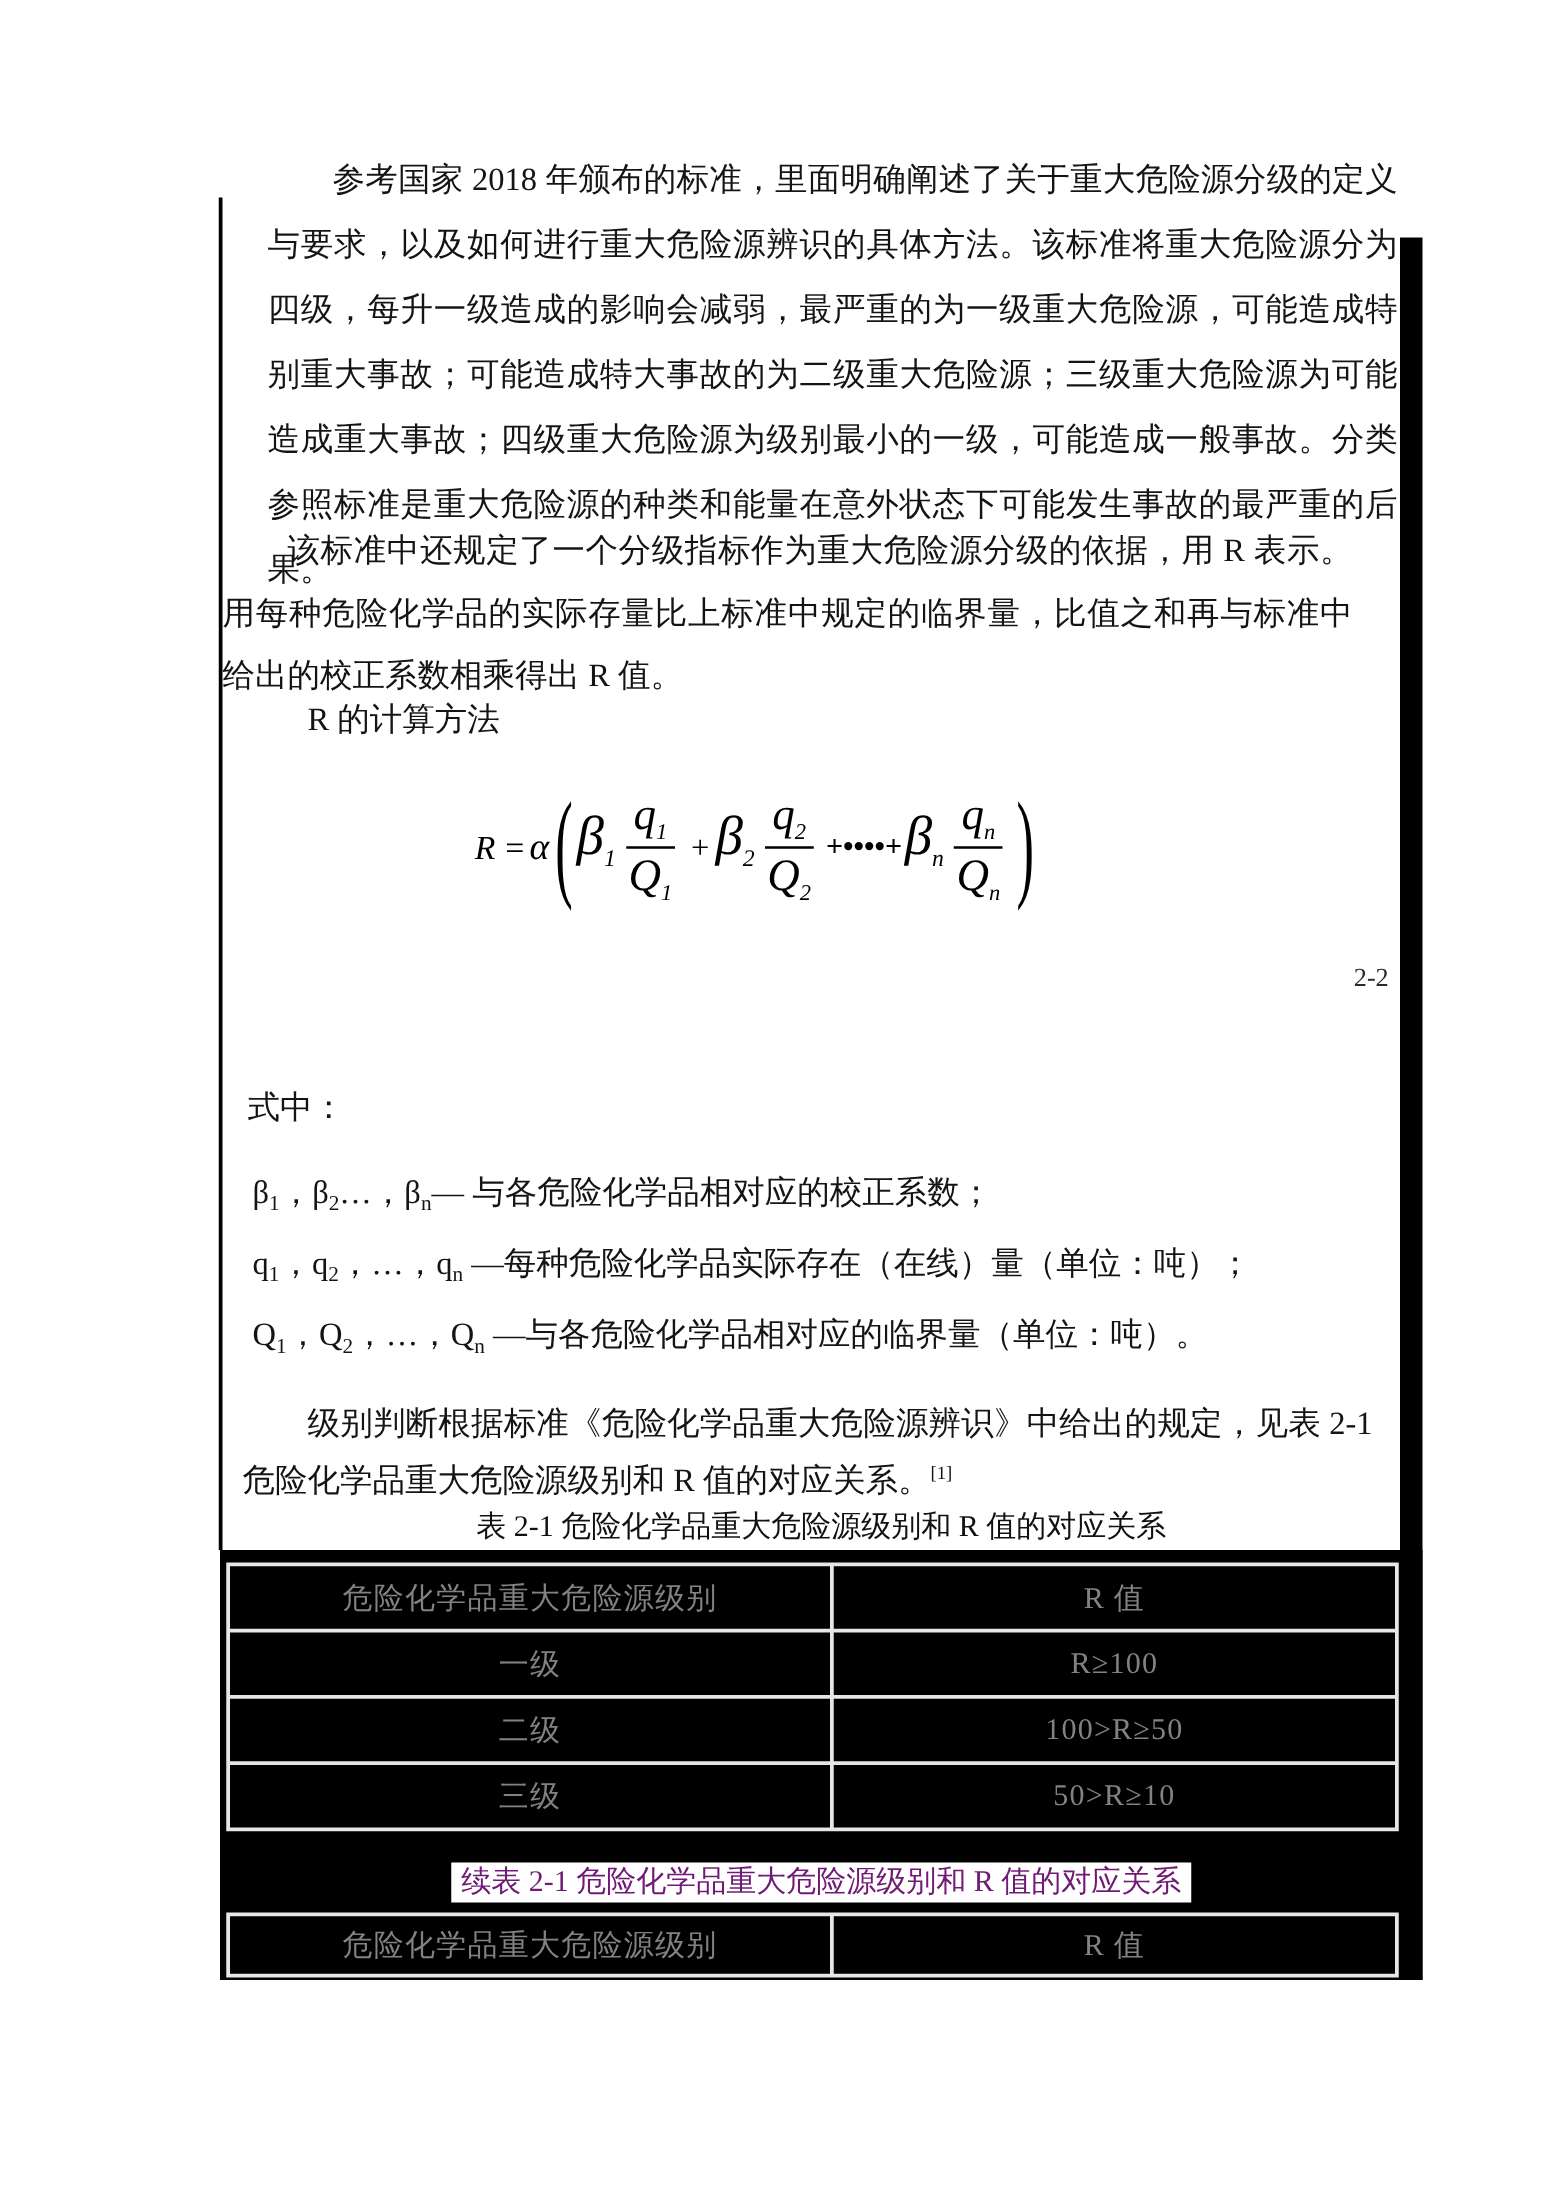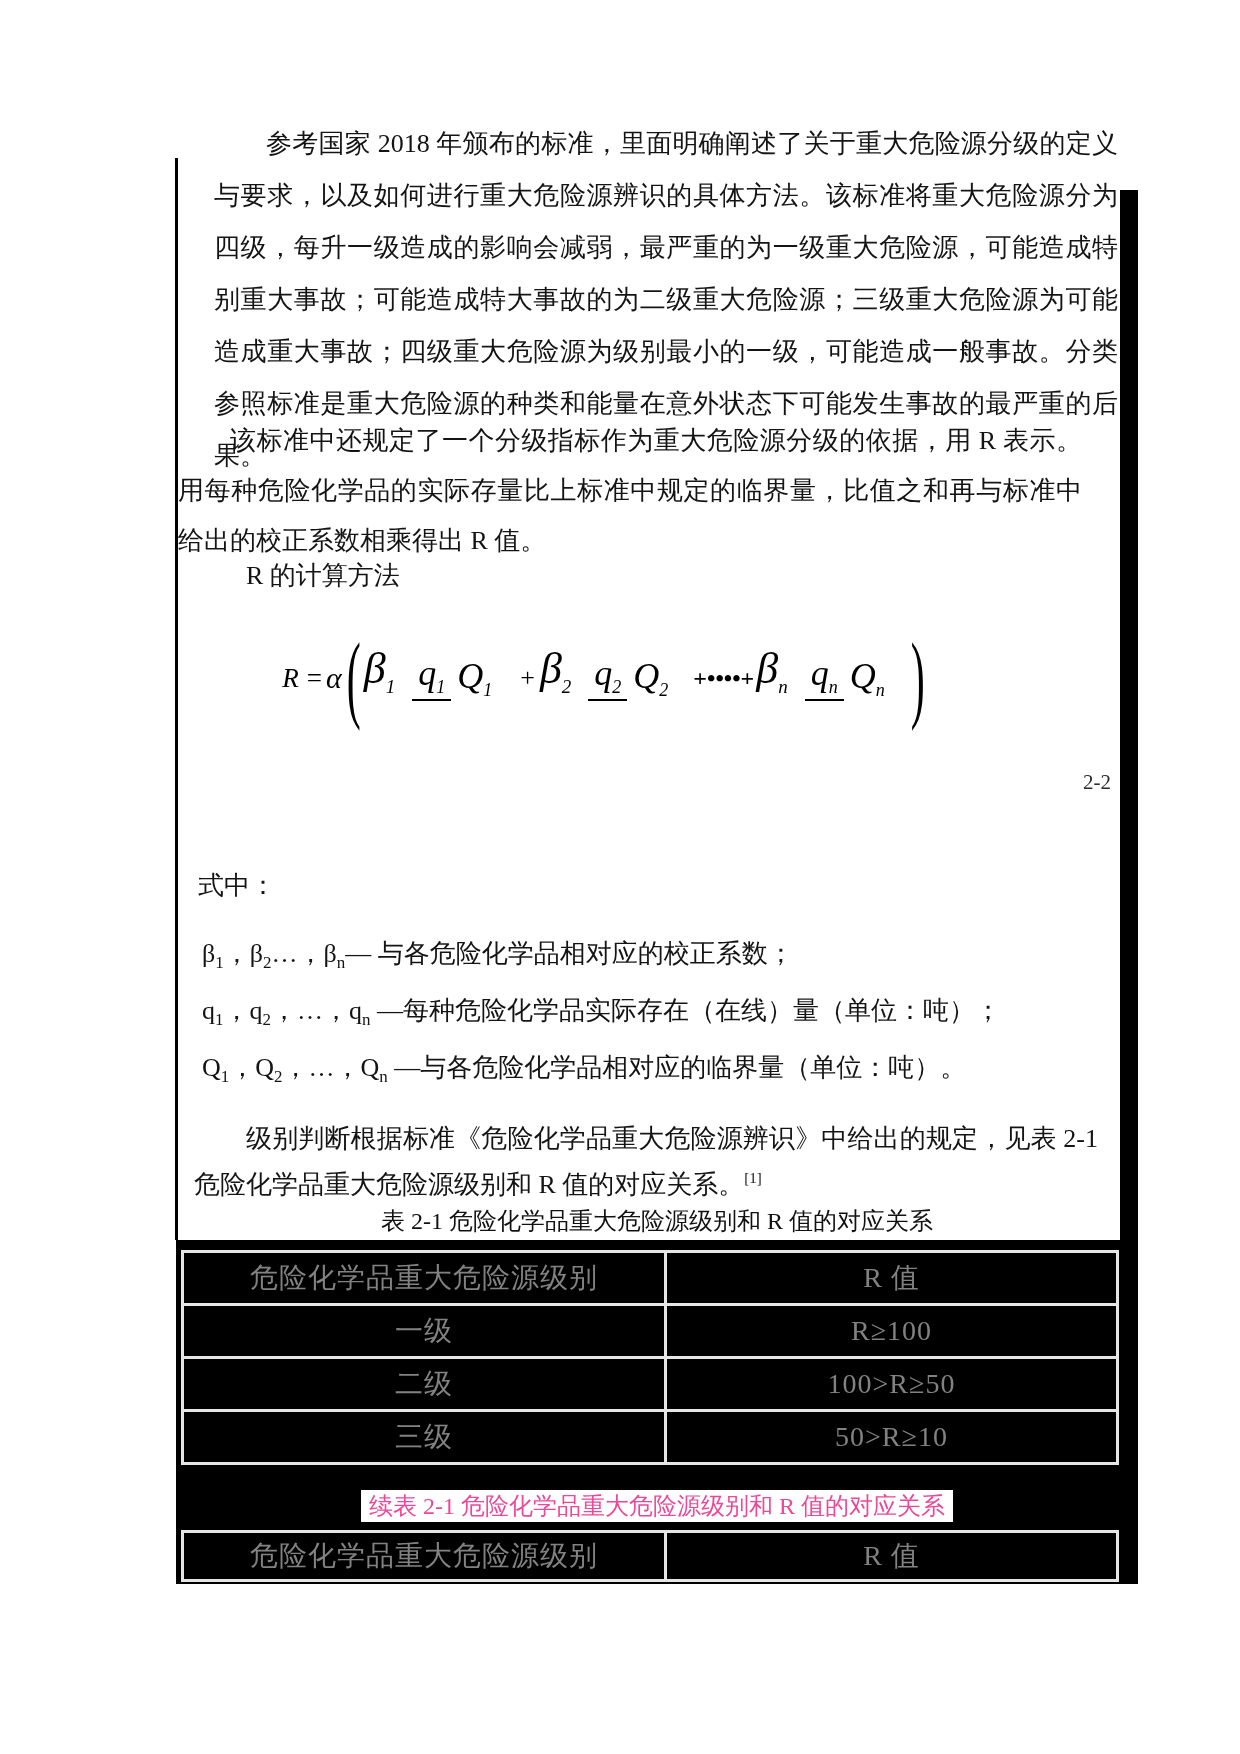--- a/index.html
+++ b/index.html
@@ -22,21 +22,21 @@
   
   .formula{position:absolute;left:180px;top:628px;width:850px;height:100px;display:flex;
            justify-content:center;align-items:center;font-style:italic;color:#000;}
   .f-lhs{font-size:27px;margin-right:4px;}
   .f-eq{font-size:27px;margin:0 4px;font-style:normal;}
   .f-alpha{font-size:30px;margin-right:2px;}
   .paren{display:inline-block;font-size:42px;font-style:normal;font-weight:300;
          transform:scaleY(2.3);margin:0 3px;}
   .f-coef{font-size:44px;line-height:44px;}
   .f-coef sub,.f-sub{font-size:19px;font-style:italic;}
-  .frac{display:inline-flex;flex-direction:row;margin:0 17px;line-height:1;}
+  .frac{display:inline-flex;flex-direction:column;align-items:center;margin:0 4px;line-height:1;}
   .frac .num{border-bottom:2px solid #000;padding:0 6px 3px 6px;font-size:36px;}
   .frac .den{padding:3px 6px 0 6px;font-size:36px;}
   .frac sub{font-size:18px;}
   .f-plus{font-size:26px;font-style:normal;margin:0 5px;}
   .f-dots{font-size:24px;font-style:normal;font-weight:bold;letter-spacing:0px;margin:0 2px;}
   .eq-num{position:absolute;left:1083px;top:770px;font-size:21px;color:#2b2b2b;}
 
   
   .where-label{position:absolute;left:198px;top:866px;margin:0;font-size:26px;line-height:40px;}
   .defs{position:absolute;left:202px;top:930px;width:880px;}
@@ -46,24 +46,24 @@
   .p3{top:1116px;line-height:46px;margin-left:16px;}
   .p3 sup{font-size:15px;vertical-align:super;line-height:0;}
 
   .caption1{position:absolute;left:176px;top:1205px;width:962px;margin:0;text-align:center;
             font-size:24px;color:#111;}
 
   
   .black-block{position:absolute;left:176px;top:1240px;width:962px;height:344px;background:#000;}
   .inner-table{position:absolute;left:5px;top:10px;width:938px;box-sizing:border-box;
                background:#e6e6e6;padding:3px;display:grid;grid-template-columns:480px 1fr;gap:3px;}
-  .tcell{background:#000;color:#828282;font-size:28px;height:50px;display:flex;
+  .tcell{background:#000;color:#828282;font-size:24px;height:50px;display:flex;
          align-items:center;justify-content:center;letter-spacing:1px;}
   .cont-caption{position:absolute;left:0;top:250px;width:100%;text-align:center;}
-  .cont-caption .hl{display:inline-block;background:#ffffff;color:#ec4899;font-size:24px;
+  .cont-caption .hl{display:inline-block;background:#ffffff;color:#701a75;font-size:24px;
                     line-height:30px;padding:1px 8px;}
   .inner-table2{position:absolute;left:5px;top:290px;width:938px;box-sizing:border-box;
                 background:#e6e6e6;padding:3px;display:grid;grid-template-columns:480px 1fr;gap:3px;}
   .inner-table2 .tcell{height:46px;}
 </style>
 </head>
 <body>
 
 <div class="page">
 

